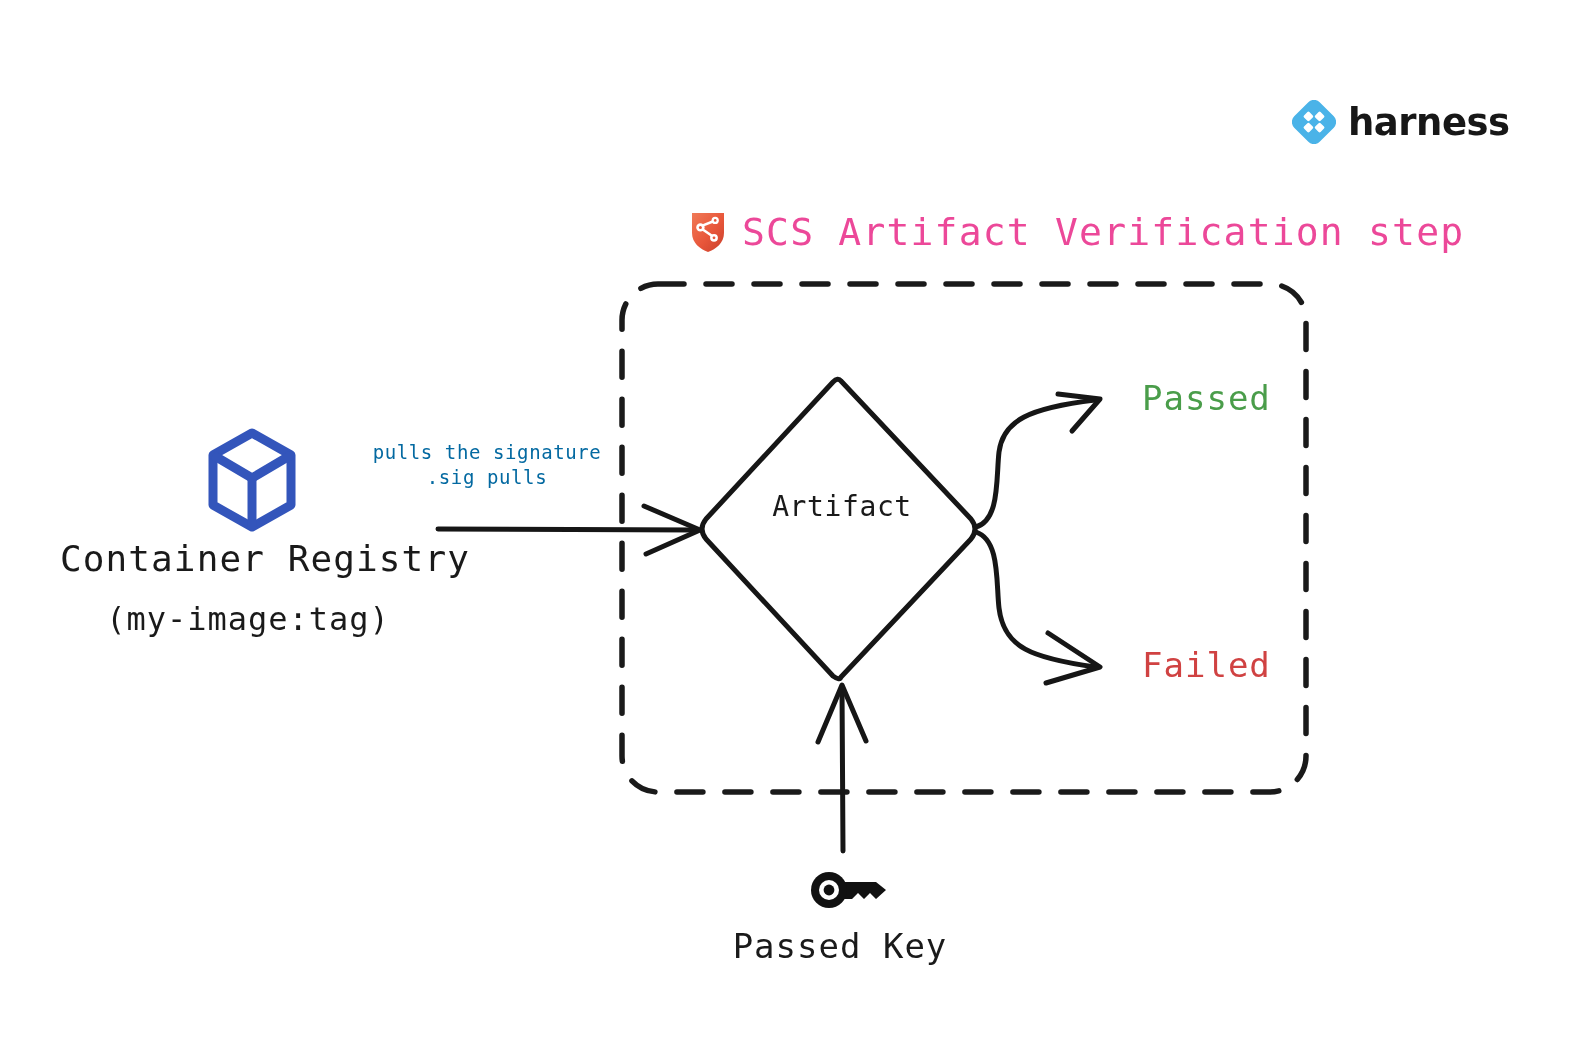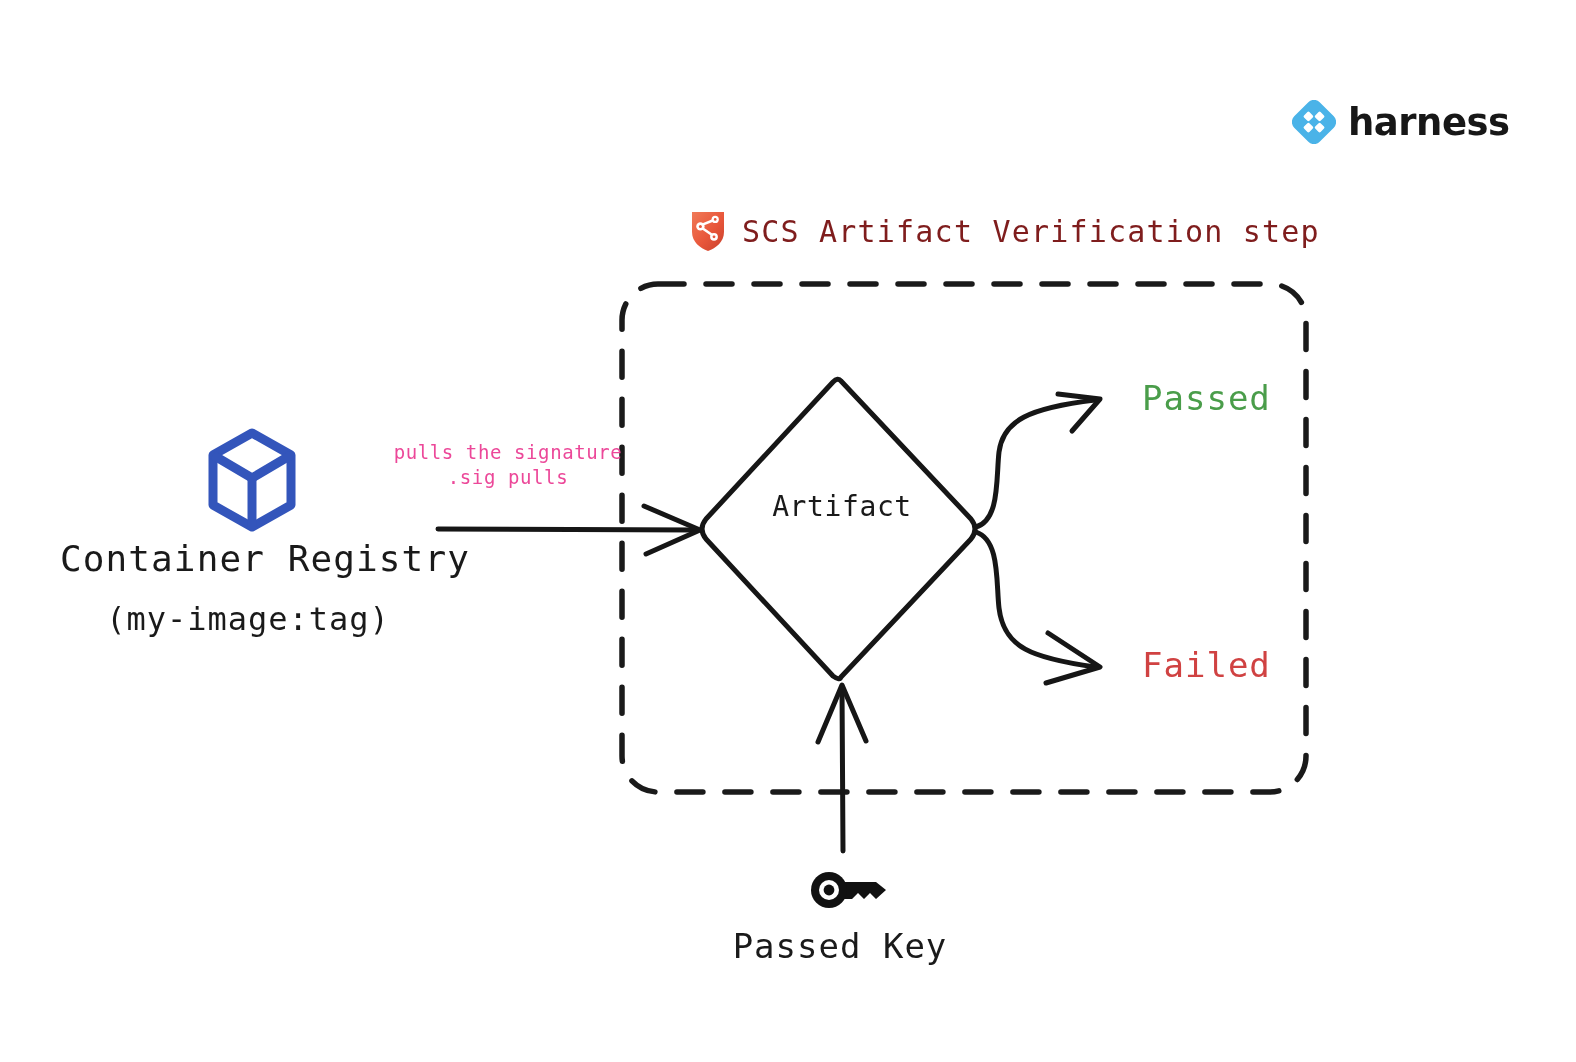--- a/index.html
+++ b/index.html
@@ -49,23 +49,23 @@
   
   .step-title {
     left: 690px;
     top: 210px;
     display: flex;
     align-items: center;
     gap: 16px;
   }
   .shield-icon { width: 36px; height: 42px; display: block; }
   .step-title-text {
-    font-size: 30px;
+    font-size: 38px;
     letter-spacing: 1.2px;
-    color: #7f1d1d;
+    color: #ec4899;
     white-space: nowrap;
   }
 
   
   .label-registry {
     left: 60px;
     top: 538px;
     width: 376px;
     text-align: center;
     font-size: 36px;
@@ -84,22 +84,21 @@
     white-space: nowrap;
   }
   .edge-label {
     left: 372px;
     top: 440px;
     width: 230px;
     text-align: center;
     font-size: 19px;
     line-height: 25px;
     letter-spacing: 0.6px;
-    color: #ec4899;
-    margin-left: 21px;
+    color: #0369a1;
   }
   .diamond-label {
     left: 706px;
     top: 488px;
     width: 272px;
     text-align: center;
     font-size: 28px;
     line-height: 37px;
     letter-spacing: 0.6px;
     color: #1a1a1a;

